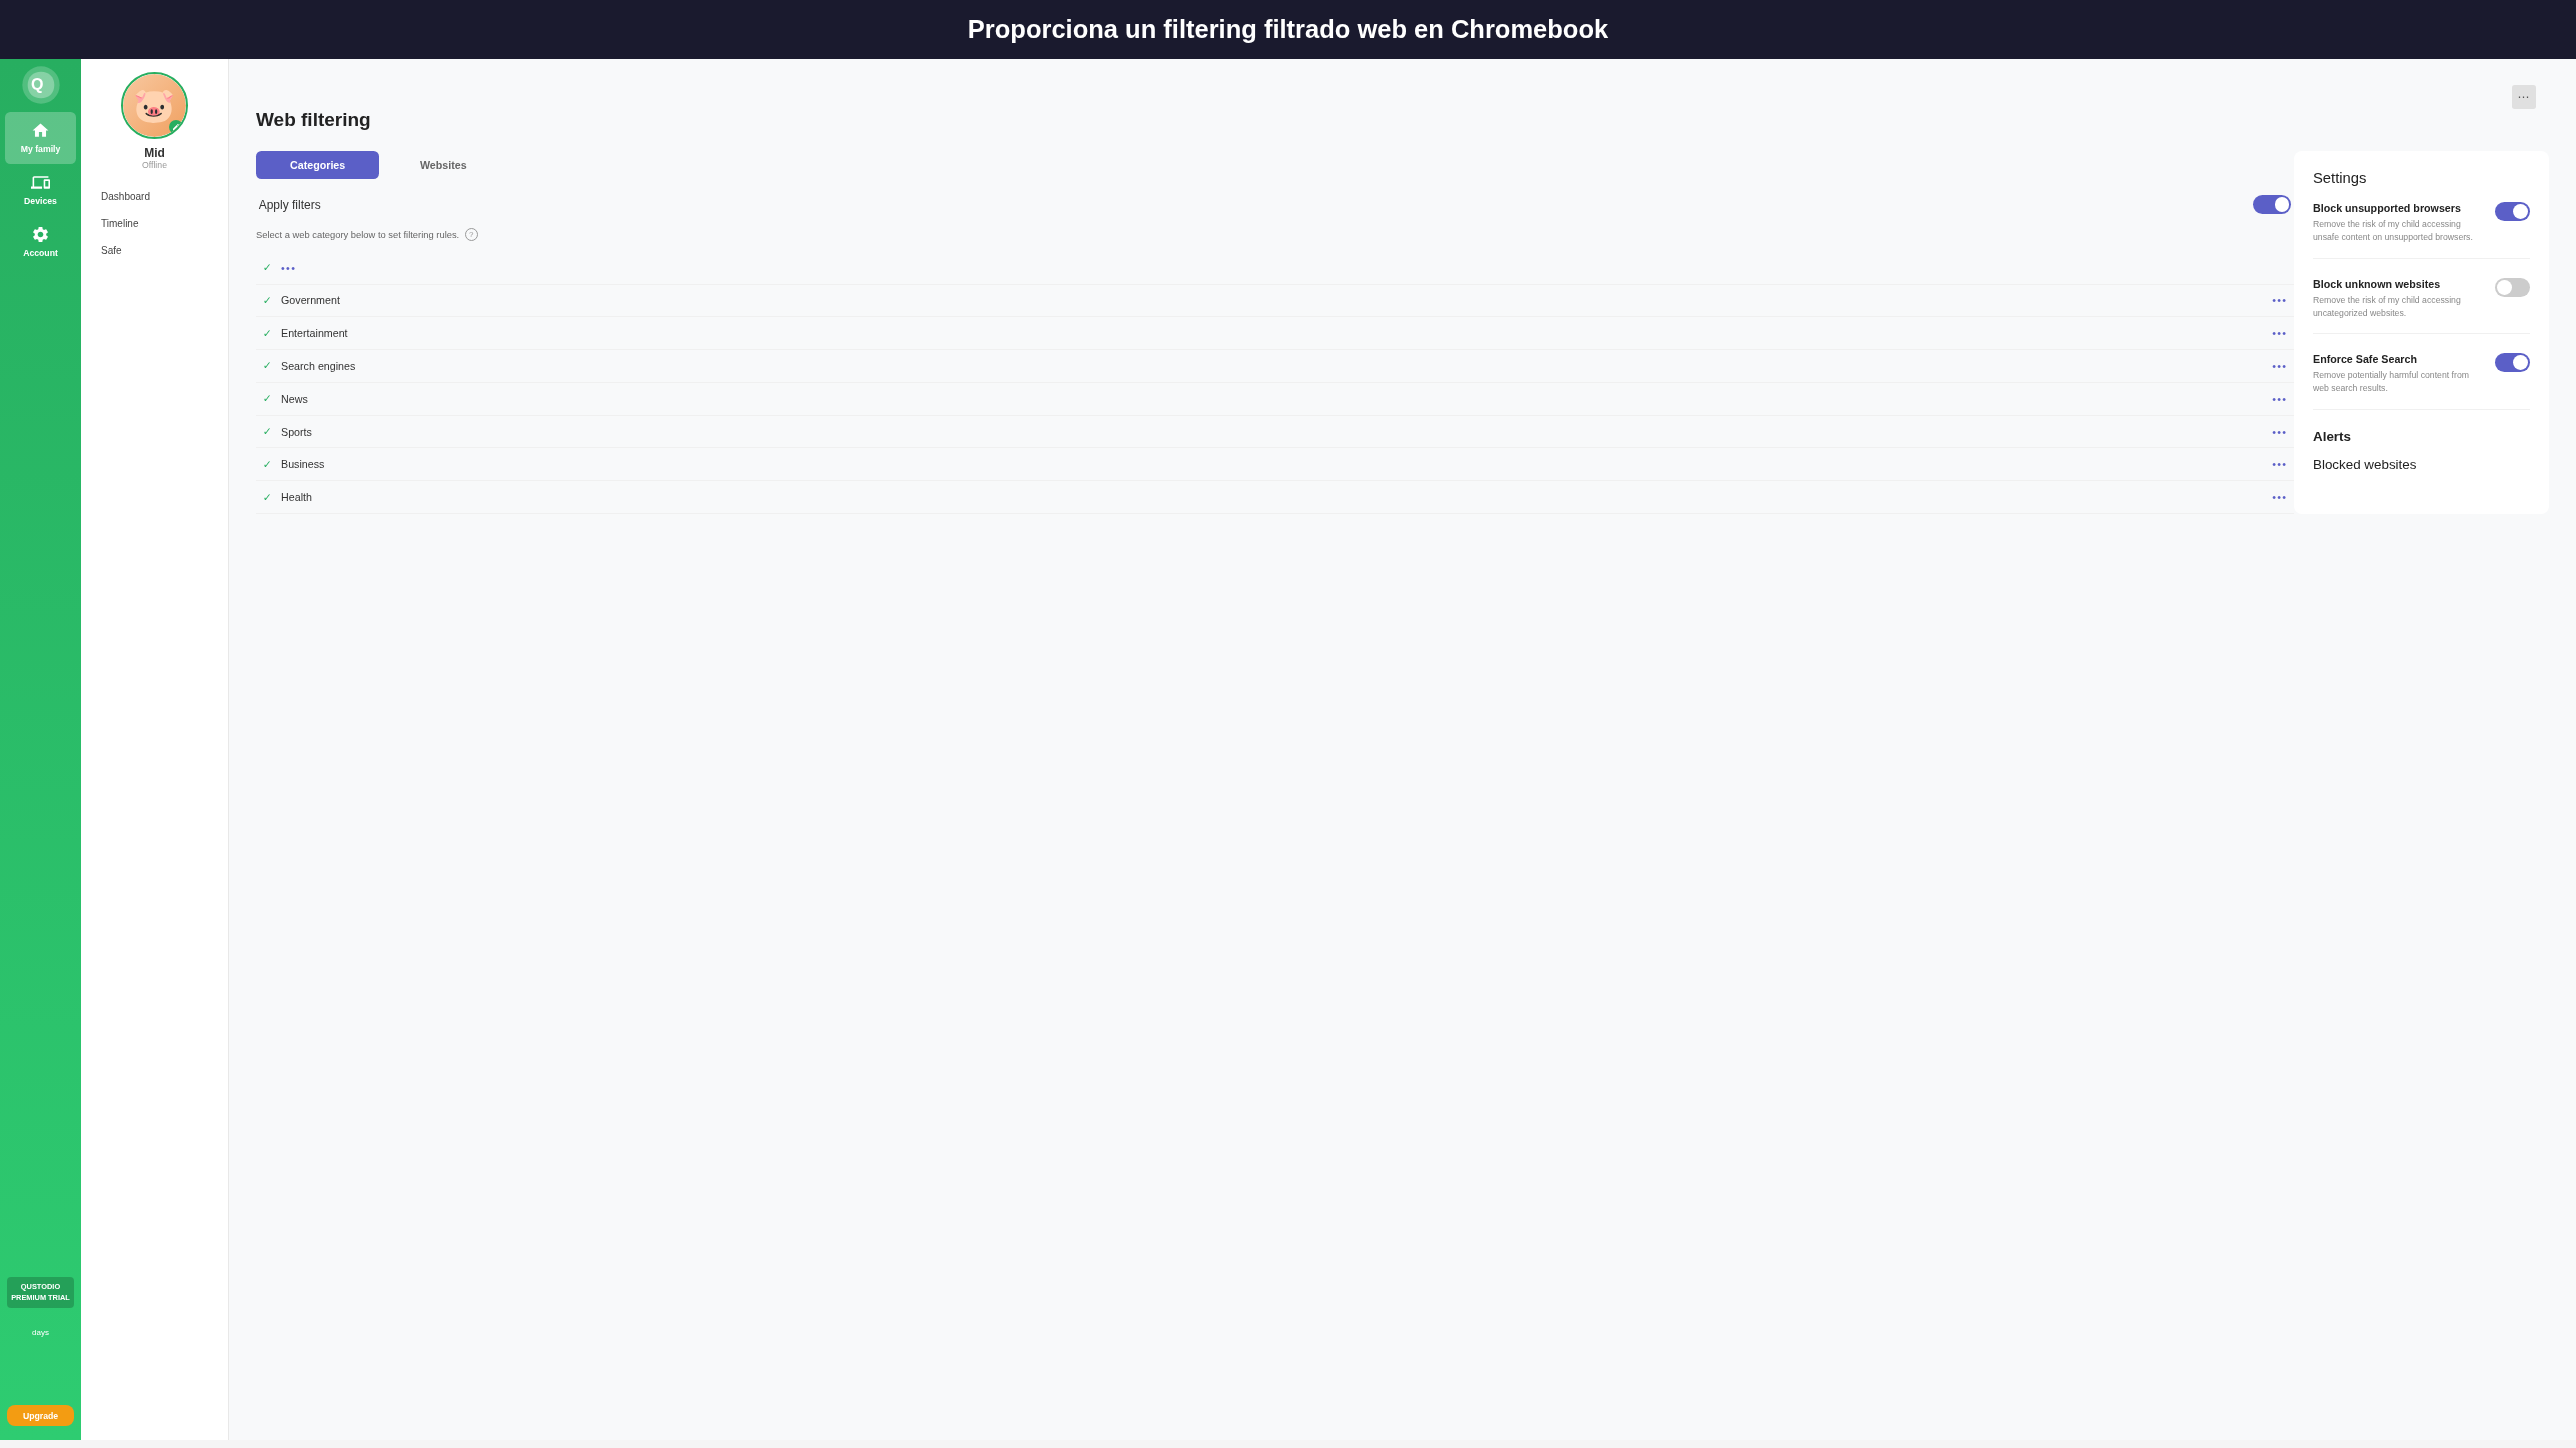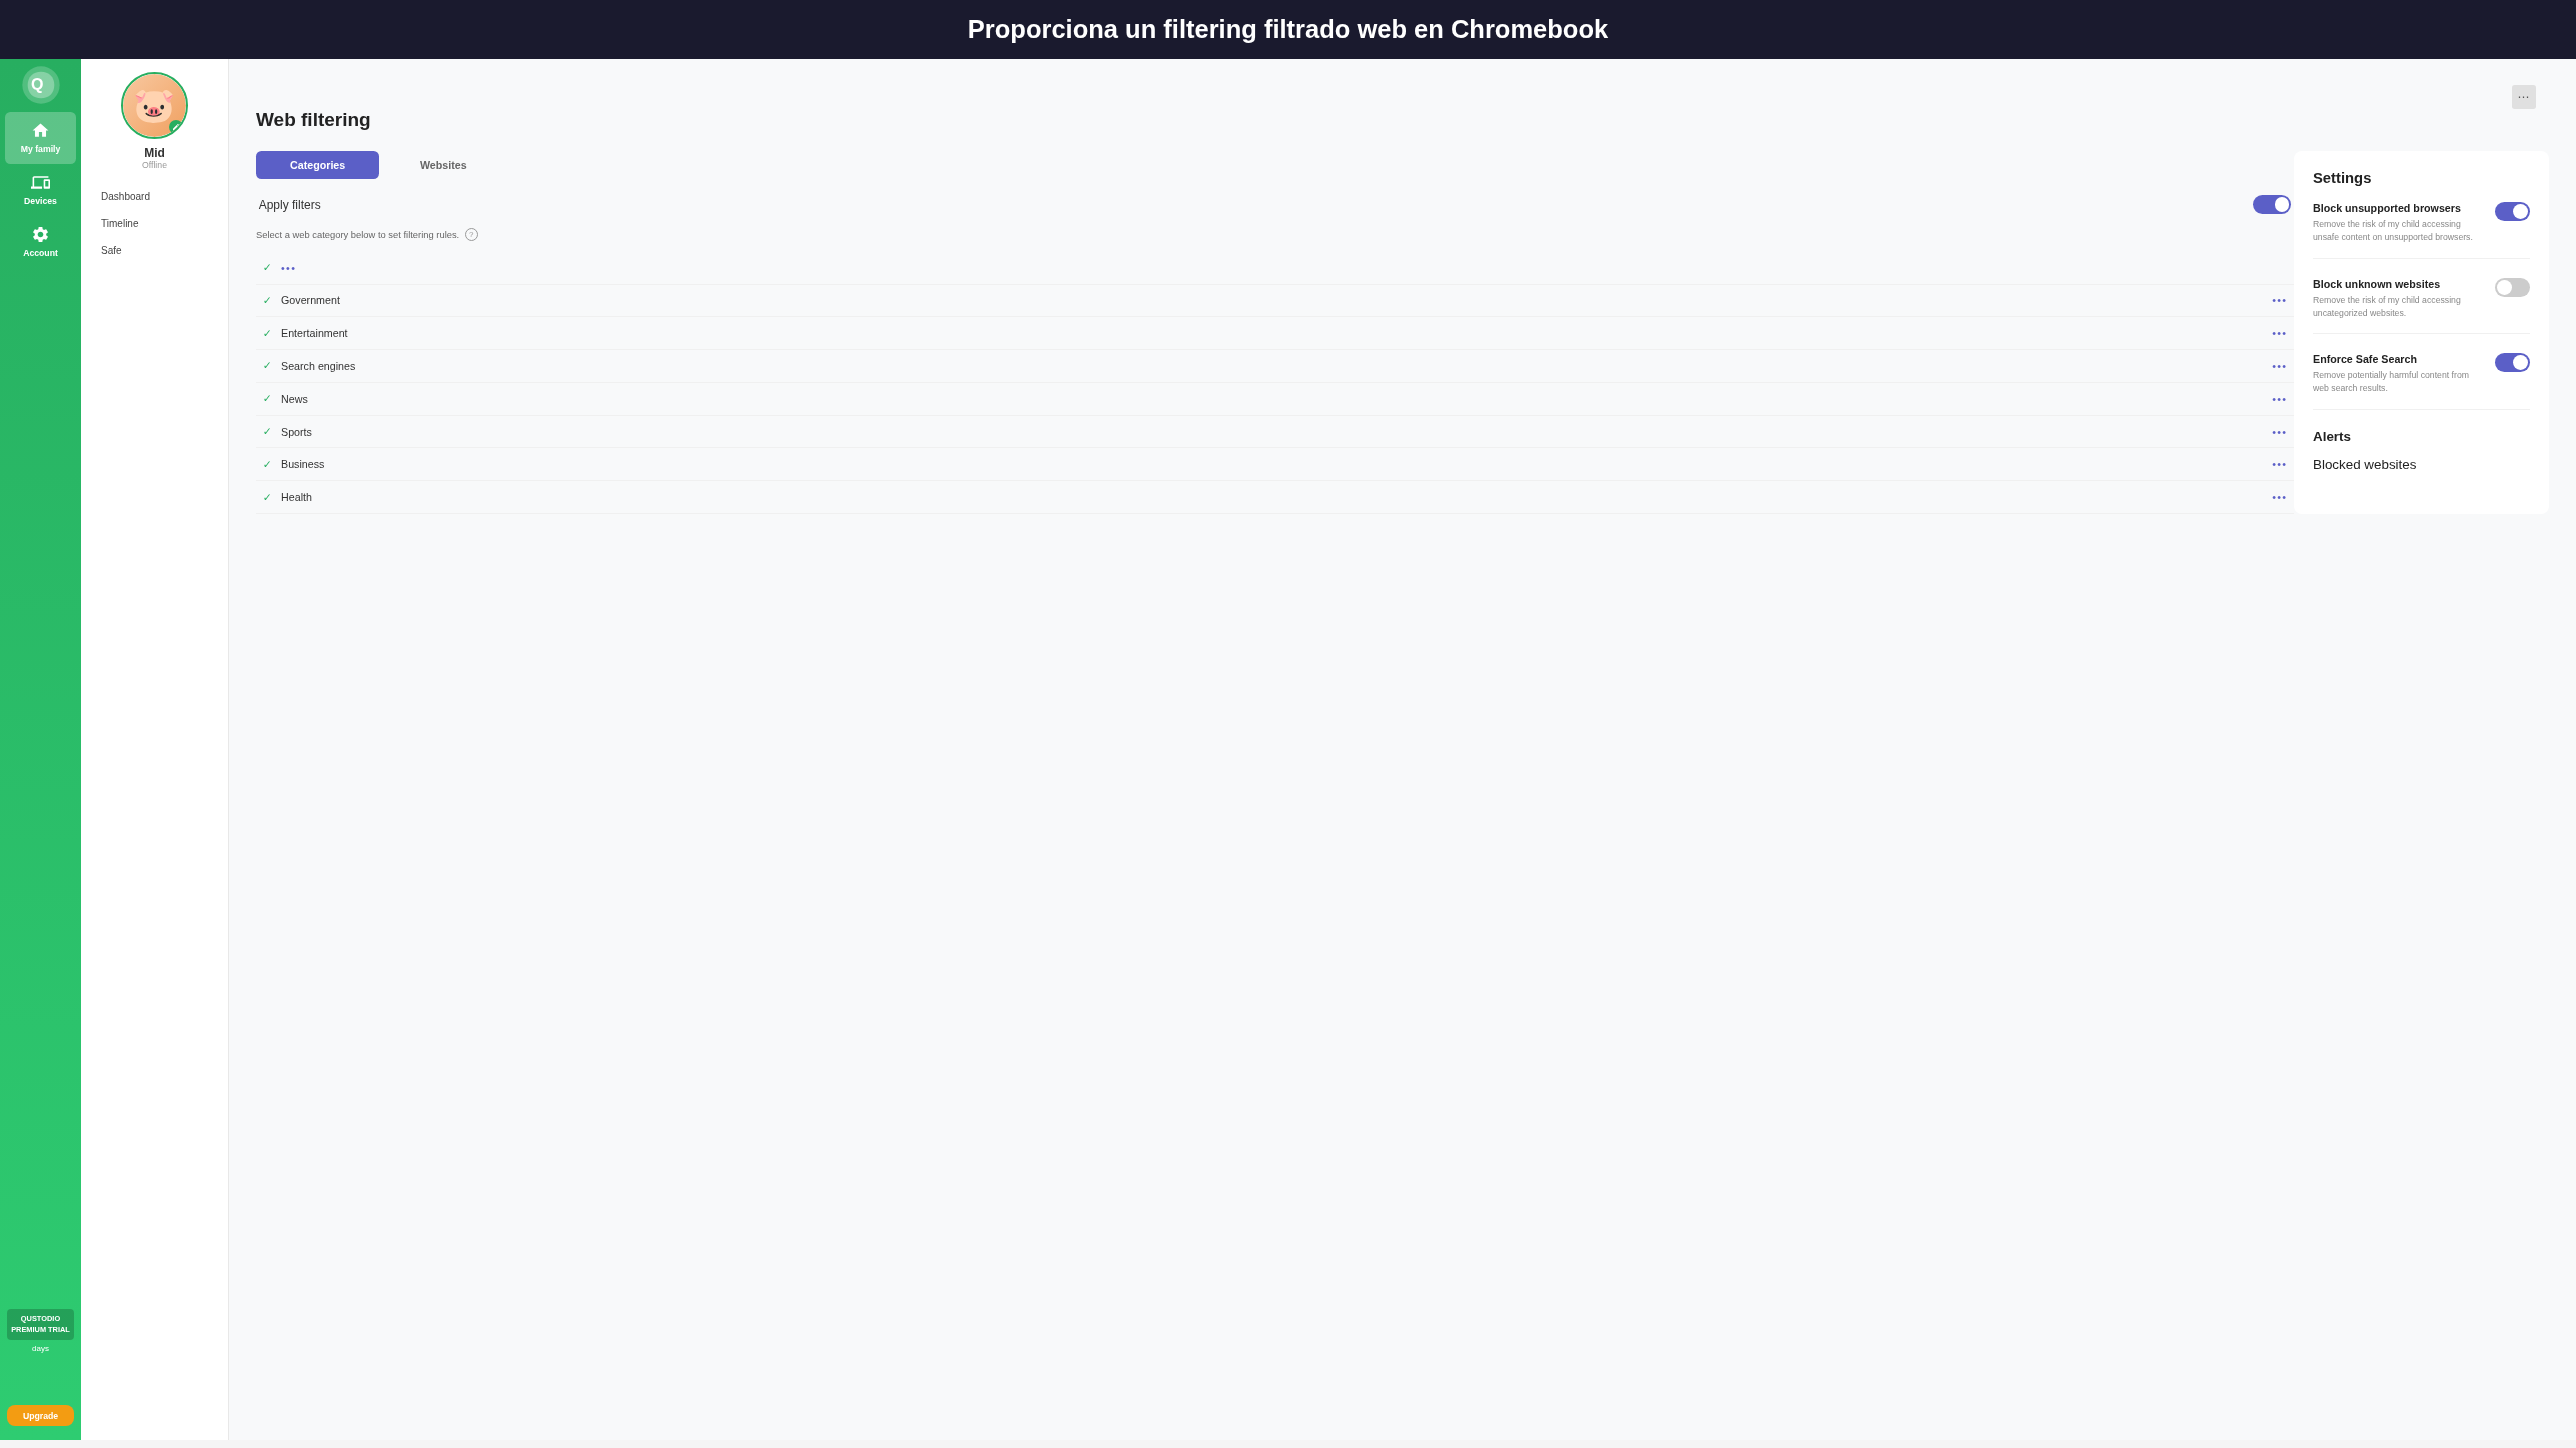--- a/index.html
+++ b/index.html
@@ -63,21 +63,21 @@
     .sidebar-nav-item svg {
       width: 19px;
       height: 19px;
     }
 
     .sidebar-bottom {
       margin-top: auto;
       display: flex;
       flex-direction: column;
       align-items: center;
-      gap: 4px;
+      gap: 20px;
       padding: 6.7px;
       width: 100%;
     }
 
     .premium-badge {
       background: rgba(0,0,0,0.2);
       color: white;
       font-size: 7.4px;
       font-weight: 800;
       text-align: center;
@@ -321,21 +321,21 @@
 
     
     .settings-panel {
       background: white;
       border-radius: 8px;
       padding: 19px;
     }
 
     .settings-title {
       font-size: 14.8px;
-      font-weight: 700;
+      font-weight: 400;
       color: #222;
       margin-bottom: 16px;
     }
 
     .setting-item {
       margin-bottom: 19px;
       padding-bottom: 13.4px;
       border-bottom: 0.7px solid #f0f0f0;
       display: flex;
       justify-content: space-between;

